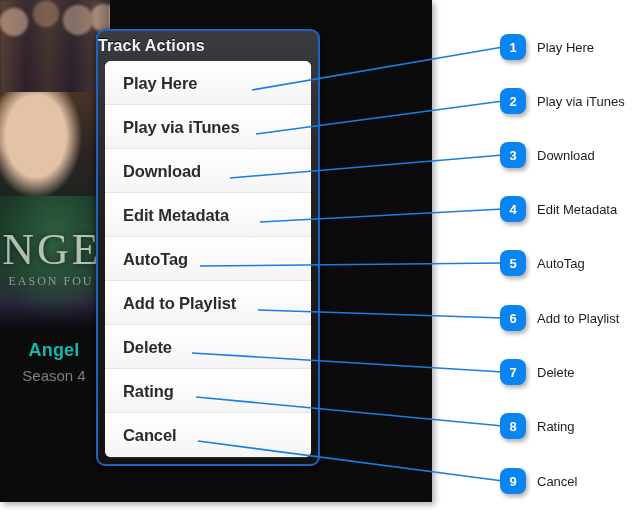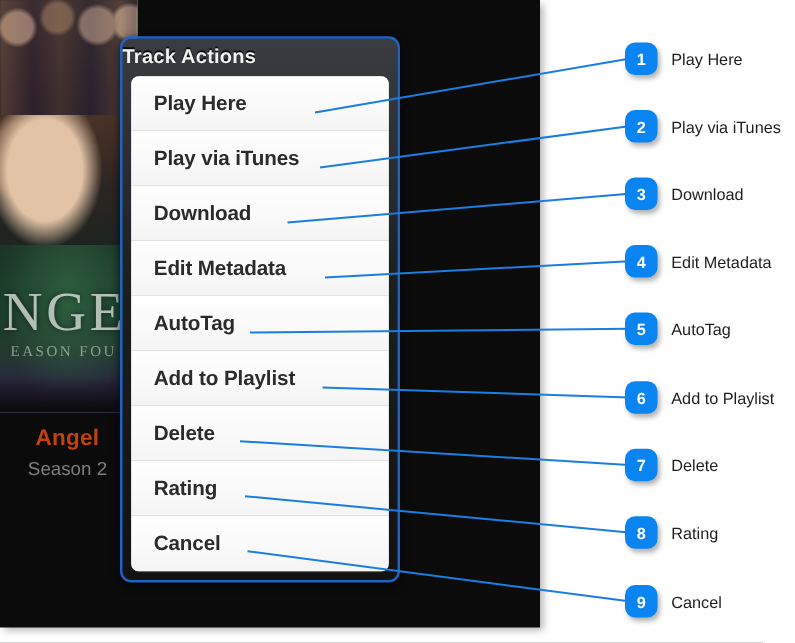--- a/index.html
+++ b/index.html
@@ -117,21 +117,21 @@
     background: linear-gradient(180deg, rgba(11,11,12,0) 0%, #0b0b0c 88%);
   }
 
   .meta-title {
     position: absolute;
     left: 0; top: 340px;
     width: 108px;
     text-align: center;
     font-size: 18px;
     font-weight: bold;
-    color: #c2410c;
+    color: #14b8a6;
     letter-spacing: 0.2px;
   }
   .meta-sub {
     position: absolute;
     left: 0; top: 367px;
     width: 108px;
     text-align: center;
     font-size: 15px;
     color: #7d7d80;
   }
@@ -225,21 +225,21 @@
       <div class="poster-faces"></div>
       <div class="poster-hero"></div>
       <div class="poster-green">
         <div class="poster-title-glyph">NGE</div>
         <div class="poster-sub-glyph">EASON FOU</div>
       </div>
       <div class="poster-dark-fade"></div>
     </div>
 
     <div class="meta-title">Angel</div>
-    <div class="meta-sub">Season 2</div>
+    <div class="meta-sub">Season 4</div>
 
     <div class="action-sheet">
       <div class="sheet-title">Track Actions</div>
       <div class="sheet-list">
         <div class="sheet-item">Play Here</div>
         <div class="sheet-item">Play via iTunes</div>
         <div class="sheet-item">Download</div>
         <div class="sheet-item">Edit Metadata</div>
         <div class="sheet-item">AutoTag</div>
         <div class="sheet-item">Add to Playlist</div>

